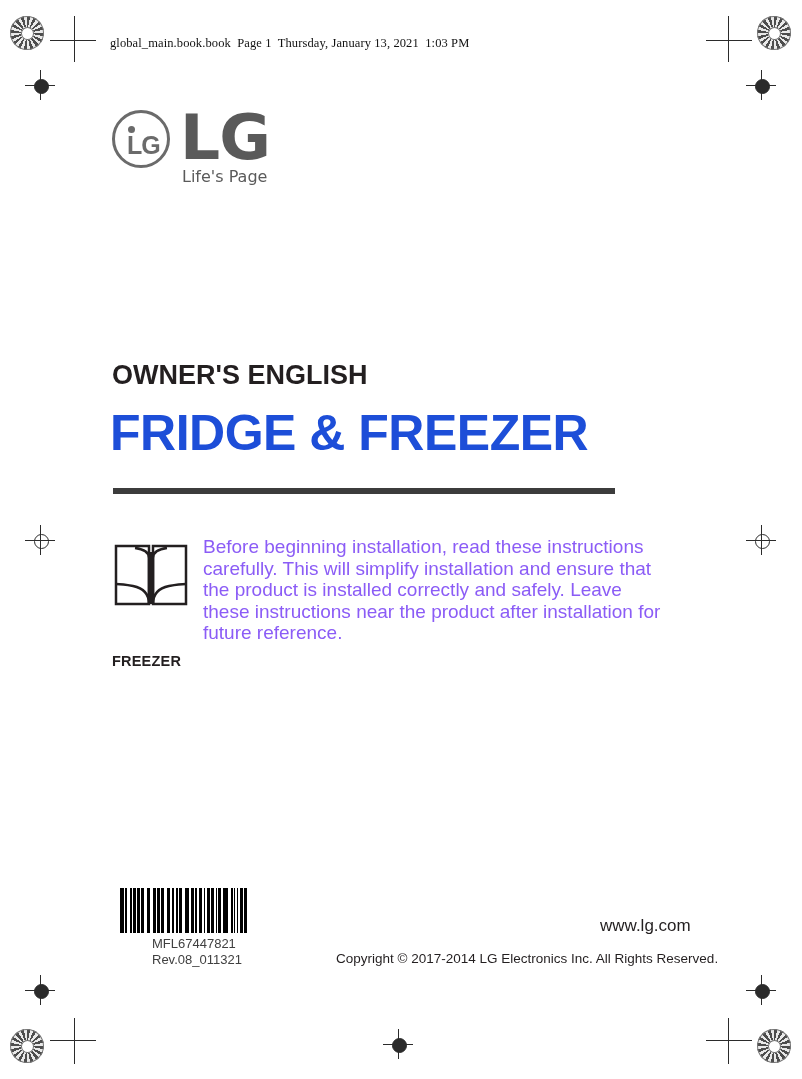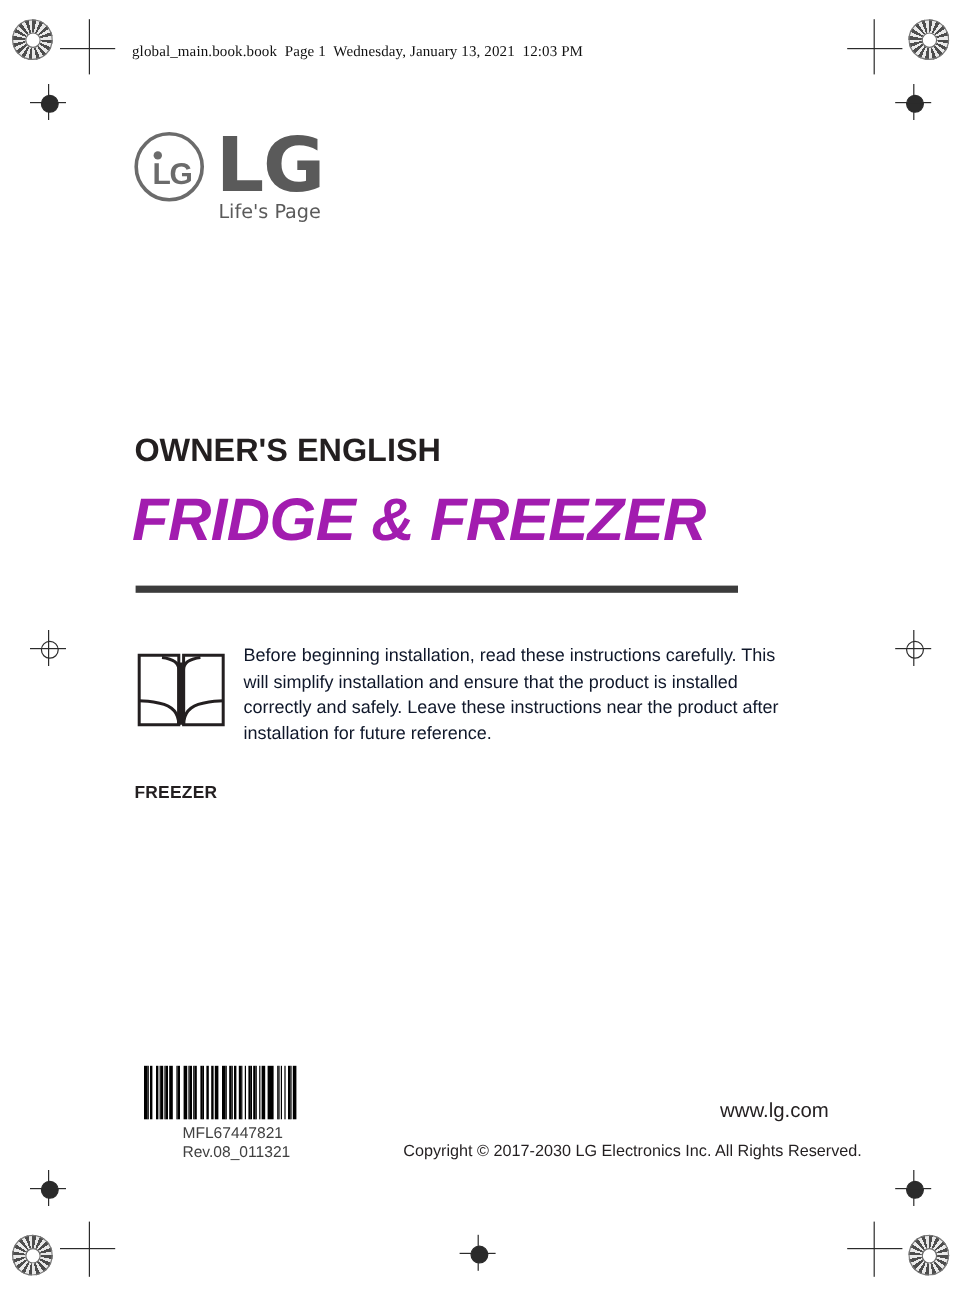--- a/index.html
+++ b/index.html
@@ -148,23 +148,22 @@
     font-weight: 700;
     color: #231f20;
     letter-spacing: 0px;
   }
   .main-title {
     position: absolute;
     left: 110px;
     top: 404px;
     font-size: 50px;
     font-weight: 700;
-    color: #a21caf;
+    color: #1d4ed8;
     letter-spacing: -0.5px;
-    font-style: italic;
   }
   .rule {
     position: absolute;
     left: 113px;
     top: 488px;
     width: 502px;
     height: 6px;
     background: #3c3c3c;
   }
 
@@ -174,23 +173,23 @@
     left: 113px;
     top: 538px;
     width: 76px;
     height: 70px;
   }
   .notice-text {
     position: absolute;
     left: 203px;
     top: 536px;
     width: 460px;
-    font-size: 15px;
+    font-size: 19px;
     line-height: 21.5px;
-    color: #0f172a;
+    color: #8b5cf6;
   }
   .language {
     position: absolute;
     left: 112px;
     top: 653px;
     font-size: 14.5px;
     font-weight: 700;
     letter-spacing: 0.2px;
     color: #231f20;
   }
@@ -274,21 +273,21 @@
   <div class="cross" style="left:746px; top:525px;">
       <i></i>
     </div>
   <div class="cross filled" style="left:746px; top:975px;">
       <i></i>
     </div>
   <div class="cross filled" style="left:383px; top:1029px;">
       <i></i>
     </div>
 
-  <div class="doc-header">global_main.book.book  Page 1  Wednesday, January 13, 2021  12:03 PM</div>
+  <div class="doc-header">global_main.book.book  Page 1  Thursday, January 13, 2021  1:03 PM</div>
 
   <div class="logo">
     <div class="logo-circle">
       <span class="dot"></span>
       <span class="lg-inner">LG</span>
     </div>
     <div class="logo-word">LG</div>
     <div class="logo-tag">Life's Page</div>
   </div>
 
@@ -395,15 +394,15 @@
       <i class="" style="width:2px"></i>
       <i class="" style="width:1px"></i>
       <i class="g" style="width:1px"></i>
       <i class="" style="width:3px"></i>
     </div>
   <div class="mfl">
     <div>MFL67447821</div>
     <div>Rev.08_011321</div>
   </div>
   <div class="site">www.lg.com</div>
-  <div class="copyright">Copyright © 2017-2030 LG Electronics Inc. All Rights Reserved.</div>
+  <div class="copyright">Copyright © 2017-2014 LG Electronics Inc. All Rights Reserved.</div>
 
 </div>
 
 </body></html>

